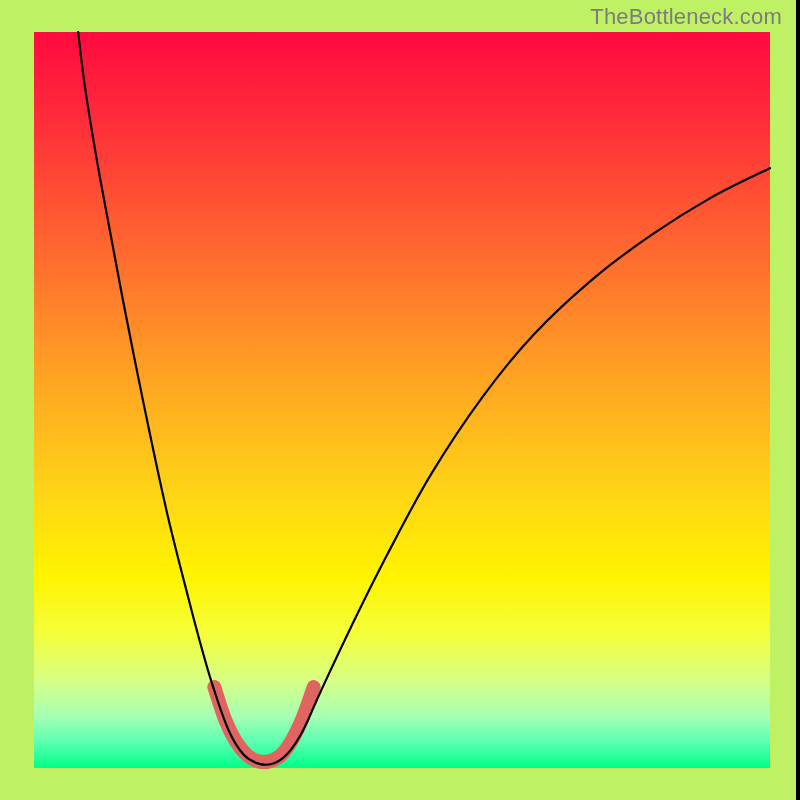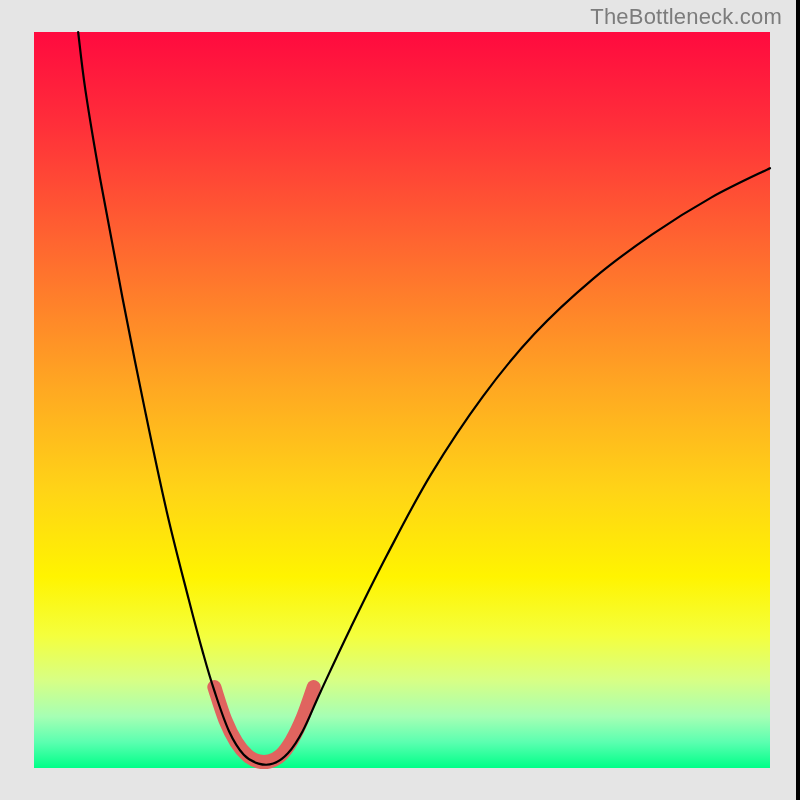--- a/index.html
+++ b/index.html
@@ -10,21 +10,21 @@
     background: #000;
     overflow: hidden;
     font-family: Arial, Helvetica, sans-serif;
   }
   .frame {
     position: absolute;
     left: 0;
     top: 0;
     width: 796px;
     height: 800px;
-    background: #e5e5e5;
+    background: #bef264;
   }
   .watermark {
     position: absolute;
     top: 4px;
     right: 14px;
     color: #7c7c7c;
     font-size: 22px;
     letter-spacing: 0.2px;
     font-weight: 400;
     user-select: none;

